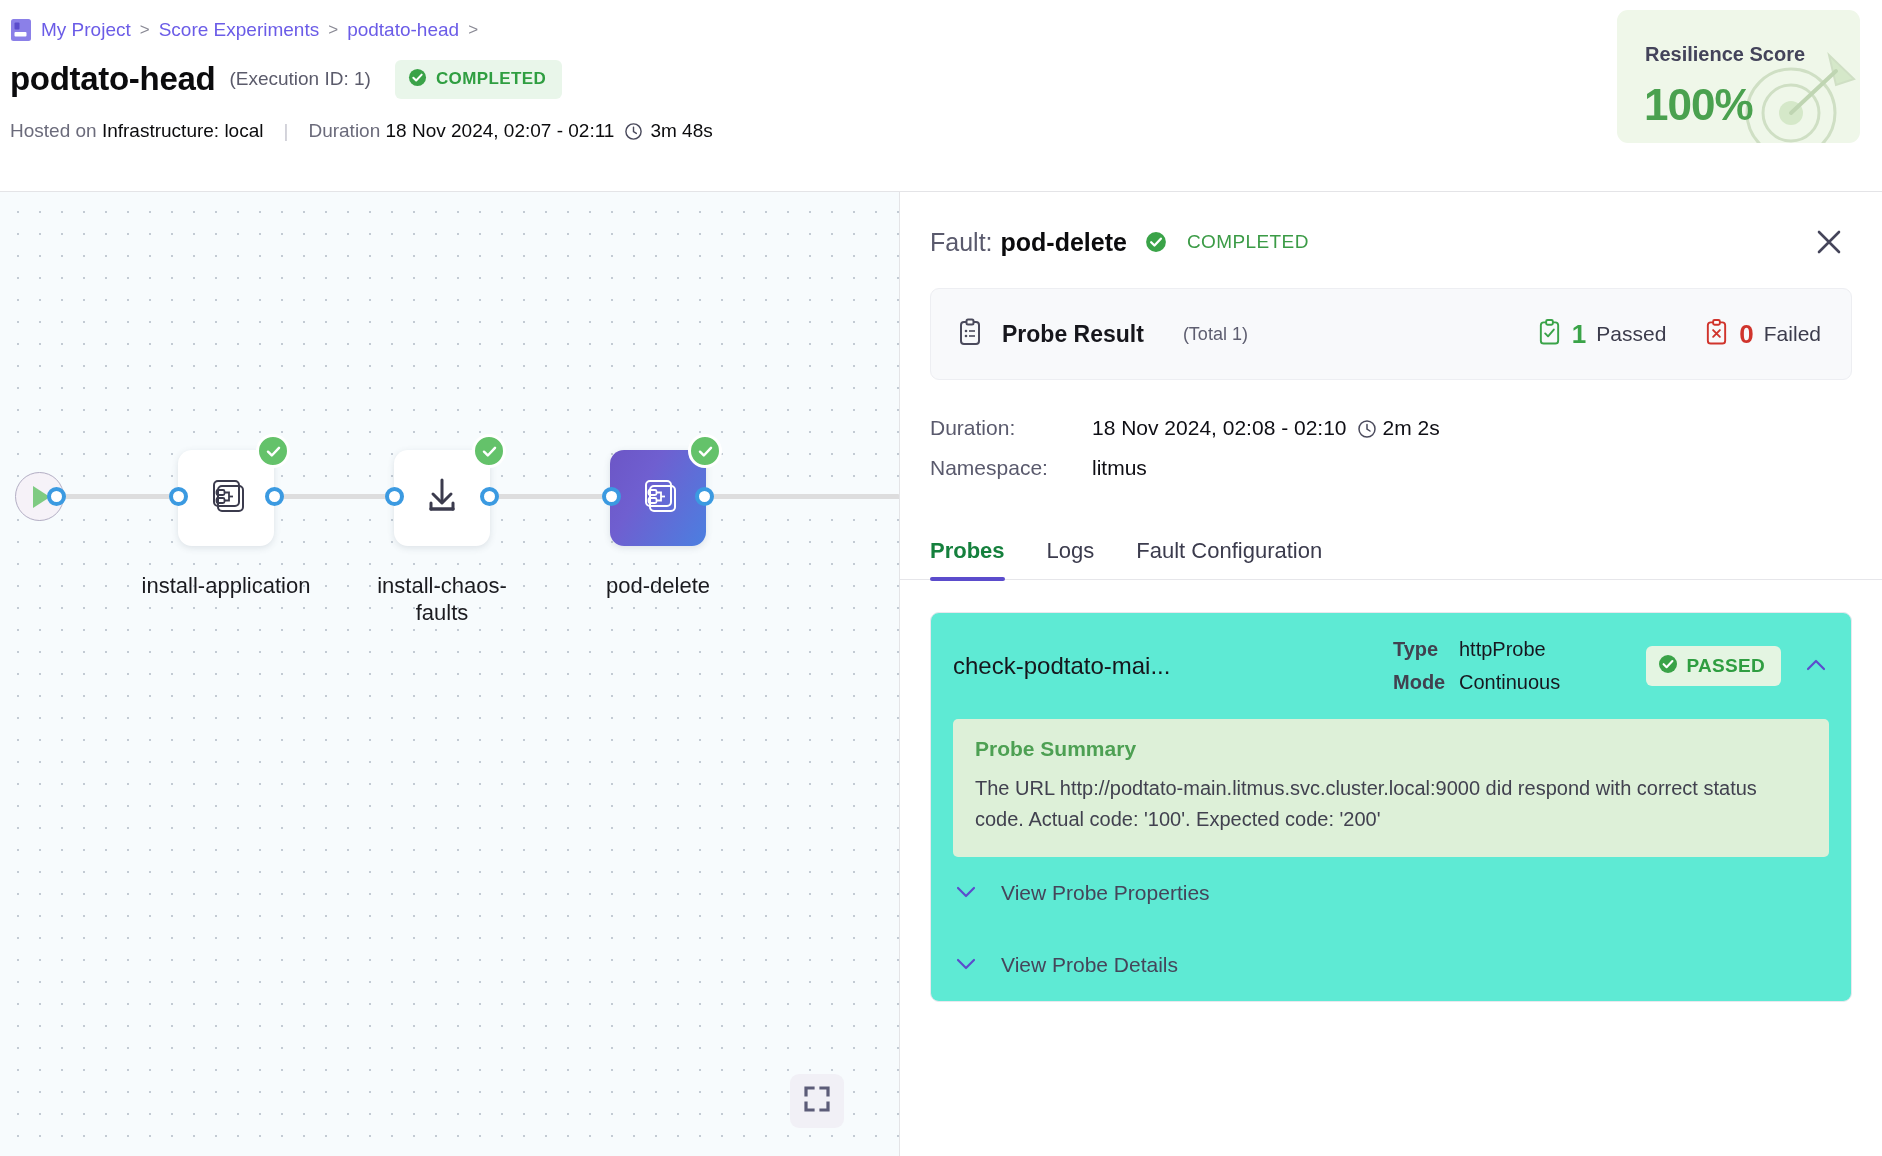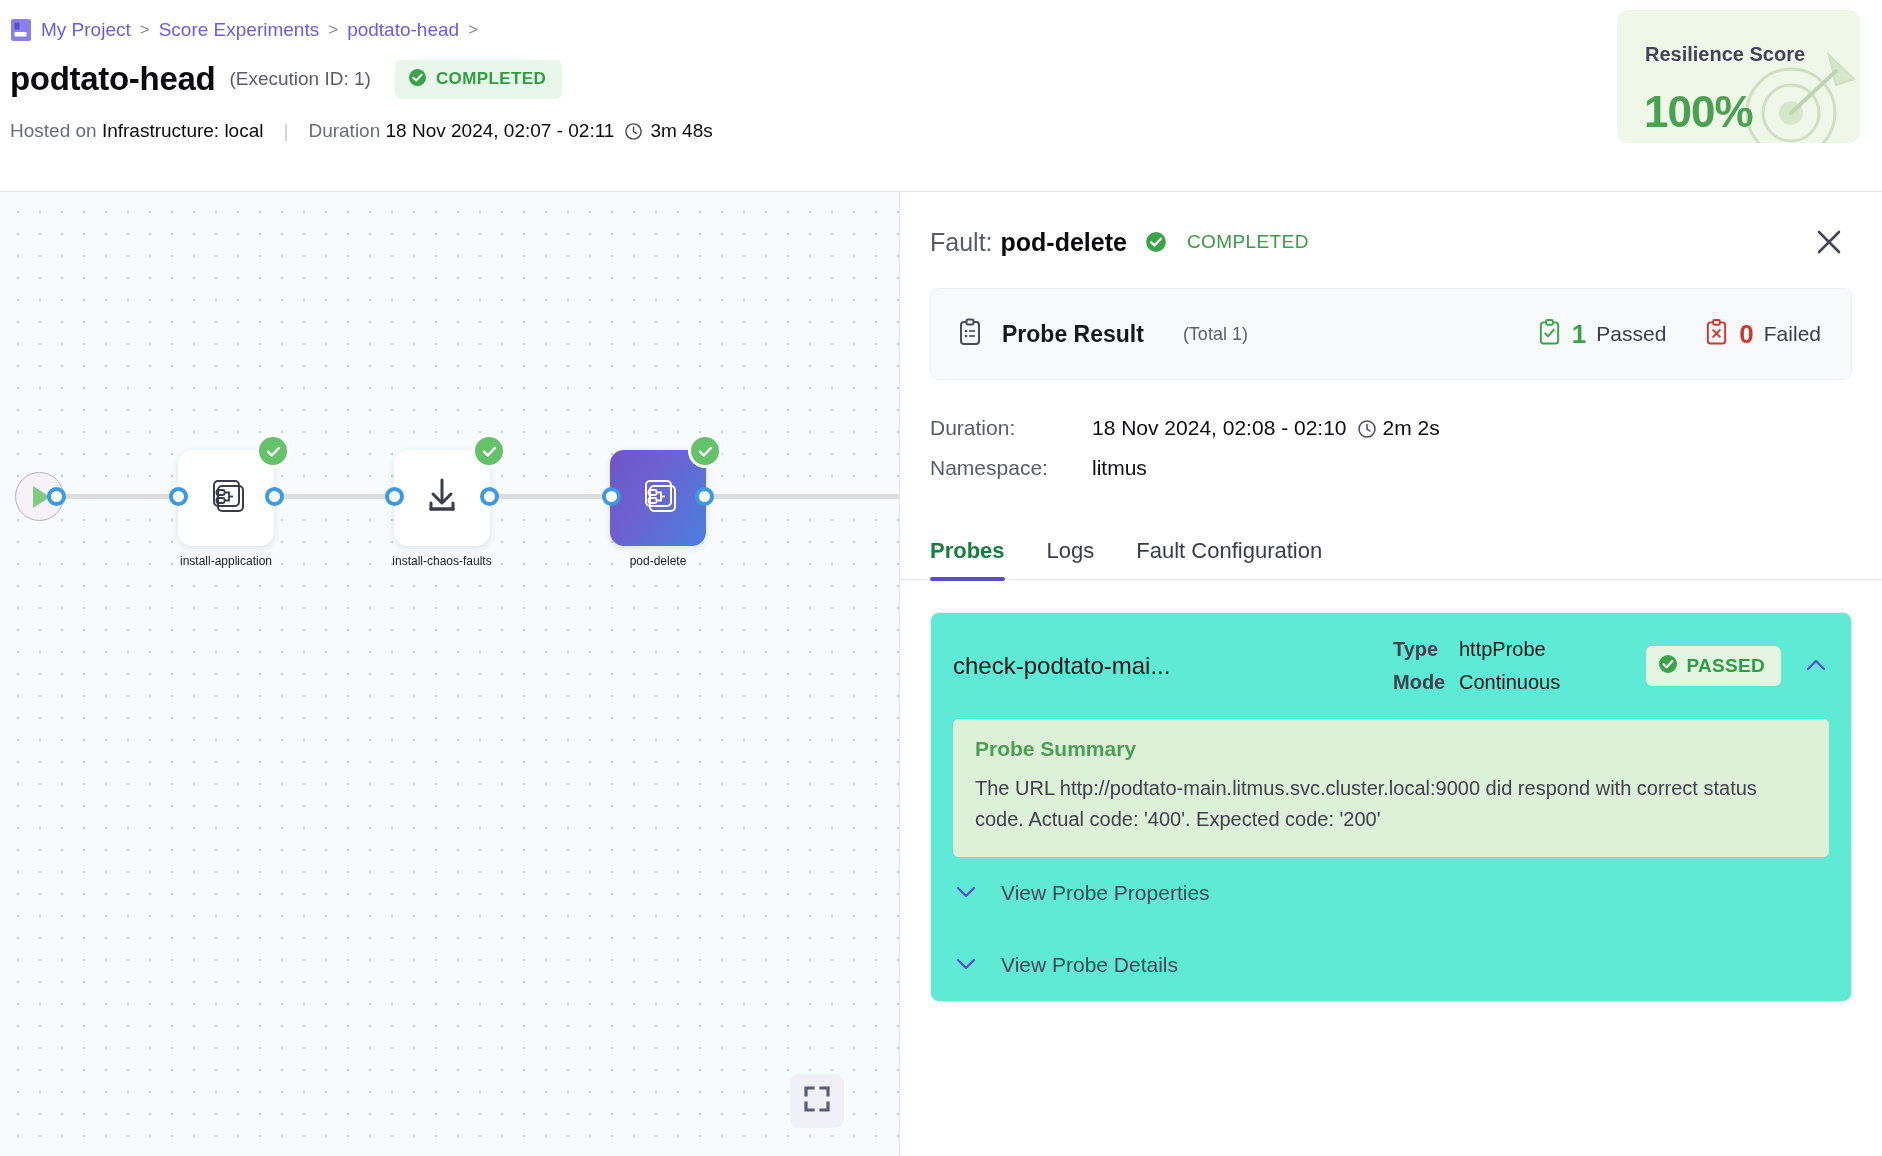--- a/index.html
+++ b/index.html
@@ -66,21 +66,21 @@
     position: absolute; right: 22px; top: 10px;
     width: 243px; height: 133px;
     background: #eff7e9; border-radius: 11px;
     overflow: hidden;
   }
   .score-title {
     position: absolute; left: 28px; top: 33px;
     font-size: 20px; font-weight: bold; color: #43435a;
   }
   .score-value {
-    position: absolute; left: 27px; top: 77px;
+    position: absolute; left: 27px; top: 70px;
     font-size: 44px; font-weight: bold; color: #4aa14f; letter-spacing: -1px;
   }
   .score-art { position: absolute; right: -6px; bottom: -22px; opacity: 1; }
 
   
   .body-split { display: flex; height: calc(1156px - 192px); }
 
   
   .canvas {
     position: relative;
@@ -125,23 +125,23 @@
     background: linear-gradient(120deg, #6c56c6 0%, #6f5fd0 35%, #4b7fe0 100%);
   }
   .node .check {
     position: absolute; right: -16px; top: -16px;
     width: 34px; height: 34px; border-radius: 50%;
     background: #64c26a; border: 3px solid #ffffff;
     display: flex; align-items: center; justify-content: center;
     z-index: 6;
   }
   .node-label {
-    position: absolute; top: 356px;
+    position: absolute; top: 380px;
     width: 170px; text-align: center;
-    font-size: 12px; color: #1b1b20; line-height: 27px;
+    font-size: 22px; color: #1b1b20; line-height: 27px;
   }
   .fullscreen-btn {
     position: absolute; right: 55px; bottom: 28px;
     width: 54px; height: 54px; border-radius: 9px;
     background: #f1f0f6;
     display: flex; align-items: center; justify-content: center;
     cursor: pointer;
   }
 
   
@@ -503,21 +503,21 @@
         </span>
         <span class="chev-up">
           <svg width="26" height="26" viewBox="0 0 26 26">
             <path d="M5 16 L13 8 L21 16" stroke="#5b4ccc" stroke-width="2.2" fill="none" stroke-linecap="round" stroke-linejoin="round"></path>
           </svg>
         </span>
       </div>
 
       <div class="summary-box">
         <div class="summary-title">Probe Summary</div>
-        <div class="summary-text">The URL http://podtato-main.litmus.svc.cluster.local:9000 did respond with correct status code. Actual code: '400'. Expected code: '200'</div>
+        <div class="summary-text">The URL http://podtato-main.litmus.svc.cluster.local:9000 did respond with correct status code. Actual code: '100'. Expected code: '200'</div>
       </div>
 
       <div class="accordion-row">
         <span>
           <svg width="26" height="26" viewBox="0 0 26 26">
             <path d="M5 10 L13 18 L21 10" stroke="#5b4ccc" stroke-width="2.2" fill="none" stroke-linecap="round" stroke-linejoin="round"></path>
           </svg>
         </span>
         <span class="accordion-label">View Probe Properties</span>
       </div>

